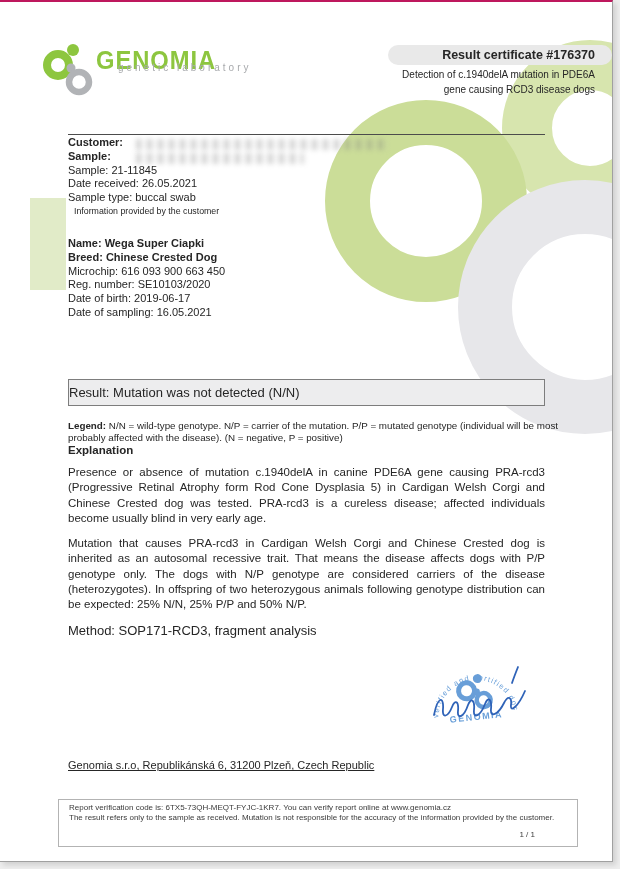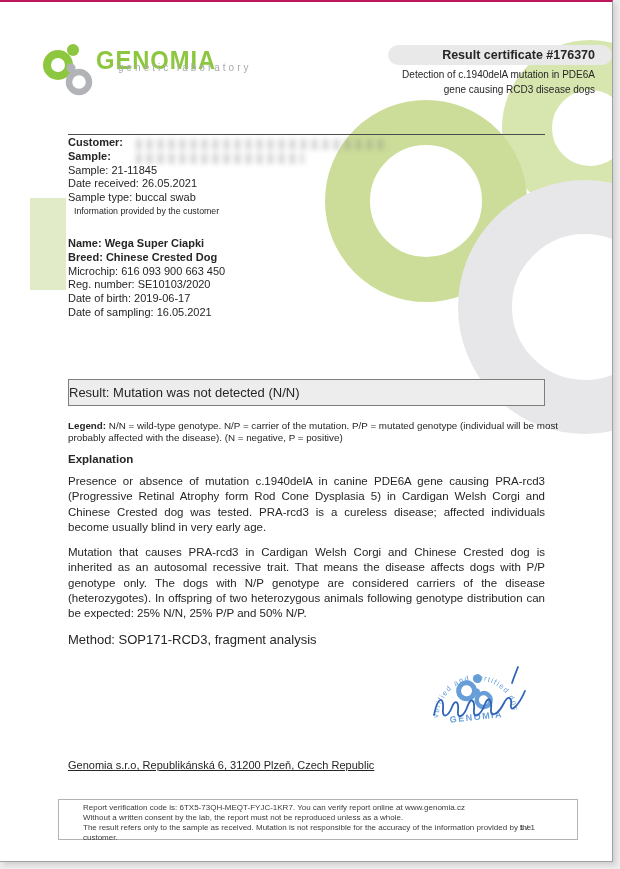--- a/index.html
+++ b/index.html
@@ -59,33 +59,33 @@
   }
   .redact1{left:136px;top:137px;width:252px;}
   .redact2{left:136px;top:151px;width:168px;}
   .result-box{
     position:absolute;left:68px;top:377px;width:477px;height:27px;
     background:#ededee;border:1px solid #7d7d7d;box-sizing:border-box;
     font-size:13px;line-height:25px;
   }
   .legend{position:absolute;left:68px;top:410px;width:500px;font-size:9.8px;line-height:11.5px;margin-top:8px;}
   .explanation{position:absolute;left:68px;top:438px;width:477px;font-size:11.5px;}
-  .explanation h3{font-size:11.5px;margin:13px 0 9px 0;}
+  .explanation h3{font-size:11.5px;margin:4px 0 9px 0;}
   .explanation p{margin:0 0 10px 0;line-height:15.3px;text-align:justify;}
   .method-line{margin-top:2px;font-size:13px;}
   .dates-block{position:absolute;left:68px;top:576px;font-size:11px;line-height:14px;}
   
   .stamp{position:absolute;left:423px;top:652px;opacity:.85;transform:rotate(-6deg);}
   .signature{position:absolute;left:430px;top:655px;}
   
   .footer-address{position:absolute;left:68px;top:756px;font-size:11px;line-height:14px;text-decoration:underline;}
   .fineprint{
-    position:absolute;left:58px;top:797px;width:520px;height:41px;
+    position:absolute;left:58px;top:797px;width:520px;height:48px;
     border:1px solid #b3b3b3;box-sizing:border-box;
-    font-size:8px;line-height:10px;padding:3px 24px;color:#3a3a3a;
+    font-size:8px;line-height:10px;padding:3px 10px;color:#3a3a3a;
   }
   .pageno{position:absolute;right:42px;bottom:6px;font-size:8px;}
 </style>
 </head>
 <body>
 
 <div class="page">
 
   <span class="ring ring-green-top"></span>
   <span class="ring ring-green-big"></span>
@@ -158,18 +158,17 @@
     <path d="M4,58 C8,38 14,40 13,52 C12,62 18,60 22,50 C25,42 29,44 28,54 C27,63 34,60 38,48 C41,40 45,43 44,53 C43,62 50,60 55,47 C58,39 62,42 61,52 C60,61 68,58 74,46 C78,38 82,40 81,48 C80,56 88,50 95,34" fill="none" stroke="#2f63b8" stroke-width="1.8" stroke-linecap="round"></path>
     <path d="M88,10 C86,15 84,20 82,26" fill="none" stroke="#2f63b8" stroke-width="1.8" stroke-linecap="round"></path>
   </svg>
 
   <div class="footer-address">
     <div>Genomia s.r.o, Republikánská 6, 31200 Plzeň, Czech Republic</div>
   </div>
 
   <div class="fineprint">
     <div>Report verification code is: 6TX5-73QH-MEQT-FYJC-1KR7. You can verify report online at www.genomia.cz</div>
-    <div>Without a written consent by the lab, the report must not be reproduced unless as a whole.</div>
     <div>The result refers only to the sample as received. Mutation is not responsible for the accuracy of the information provided by the customer.</div>
     <div class="pageno">1 / 1</div>
   </div>
 
 </div>
 
 </body></html>

